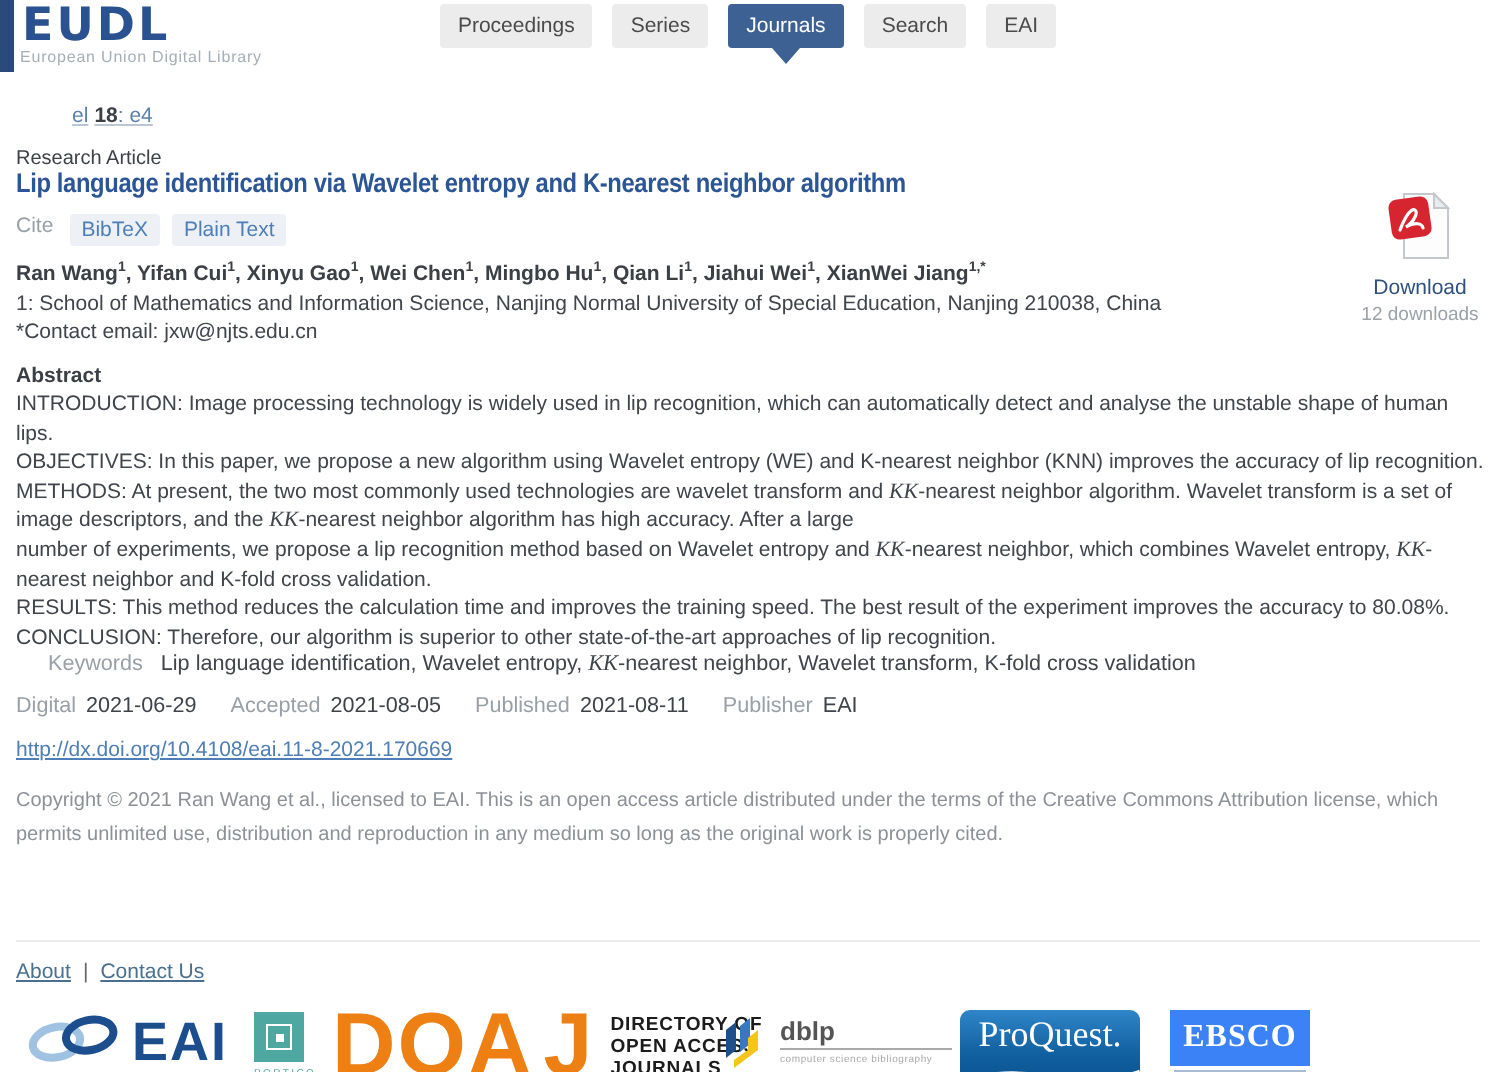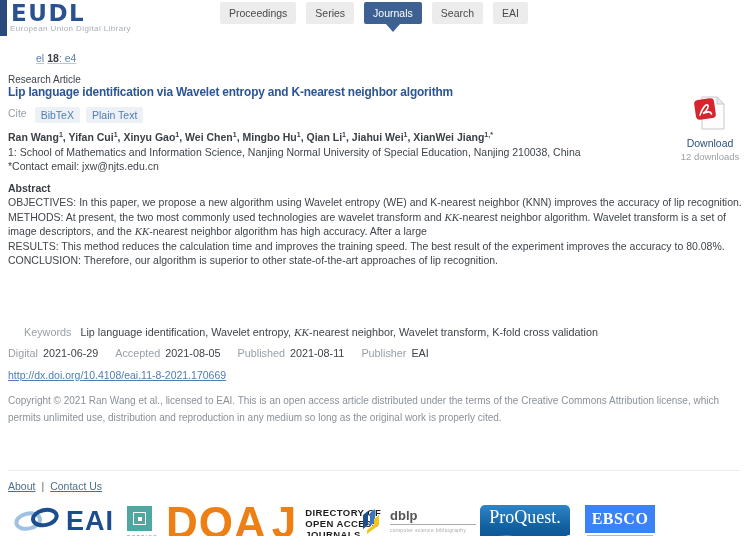--- a/index.html
+++ b/index.html
@@ -126,22 +126,24 @@
         <a class="cite-btn">Plain Text</a>
       </span>
   </div>
 
   <div class="authors"><span>Ran Wang<sup>1</sup>, </span><span>Yifan Cui<sup>1</sup>, </span><span>Xinyu Gao<sup>1</sup>, </span><span>Wei Chen<sup>1</sup>, </span><span>Mingbo Hu<sup>1</sup>, </span><span>Qian Li<sup>1</sup>, </span><span>Jiahui Wei<sup>1</sup>, </span><span>XianWei Jiang<sup>1,*</sup></span></div>
   <div class="affiliation">1: School of Mathematics and Information Science, Nanjing Normal University of Special Education, Nanjing 210038, China</div>
   <div class="contact">*Contact email: jxw@njts.edu.cn</div>
 
   <div class="abs-heading">Abstract</div>
   <div class="abs-body">
+      <div class="abs-line">INTRODUCTION: Image processing technology is widely used in lip recognition, which can automatically detect and analyse the unstable shape of human lips.</div>
       <div class="abs-line">OBJECTIVES: In this paper, we propose a new algorithm using Wavelet entropy (WE) and K-nearest neighbor (KNN) improves the accuracy of lip recognition.</div>
       <div class="abs-line">METHODS: At present, the two most commonly used technologies are wavelet transform and <span class="kk">KK</span>-nearest neighbor algorithm. Wavelet transform is a set of image descriptors, and the <span class="kk">KK</span>-nearest neighbor algorithm has high accuracy. After a large</div>
+      <div class="abs-line">number of experiments, we propose a lip recognition method based on Wavelet entropy and <span class="kk">KK</span>-nearest neighbor, which combines Wavelet entropy, <span class="kk">KK</span>-nearest neighbor and K-fold cross validation.</div>
       <div class="abs-line">RESULTS: This method reduces the calculation time and improves the training speed. The best result of the experiment improves the accuracy to 80.08%.</div>
       <div class="abs-line">CONCLUSION: Therefore, our algorithm is superior to other state-of-the-art approaches of lip recognition.</div>
     </div>
 
   <div class="keywords-row">
     <span class="lbl">Keywords</span><span class="kw-text">Lip language identification, Wavelet entropy, <span class="kk">KK</span>-nearest neighbor, Wavelet transform, K-fold cross validation</span>
   </div>
 
   <div class="meta-row">
       <span class="meta-item"><span class="lbl">Digital</span><span class="val">2021-06-29</span></span>

